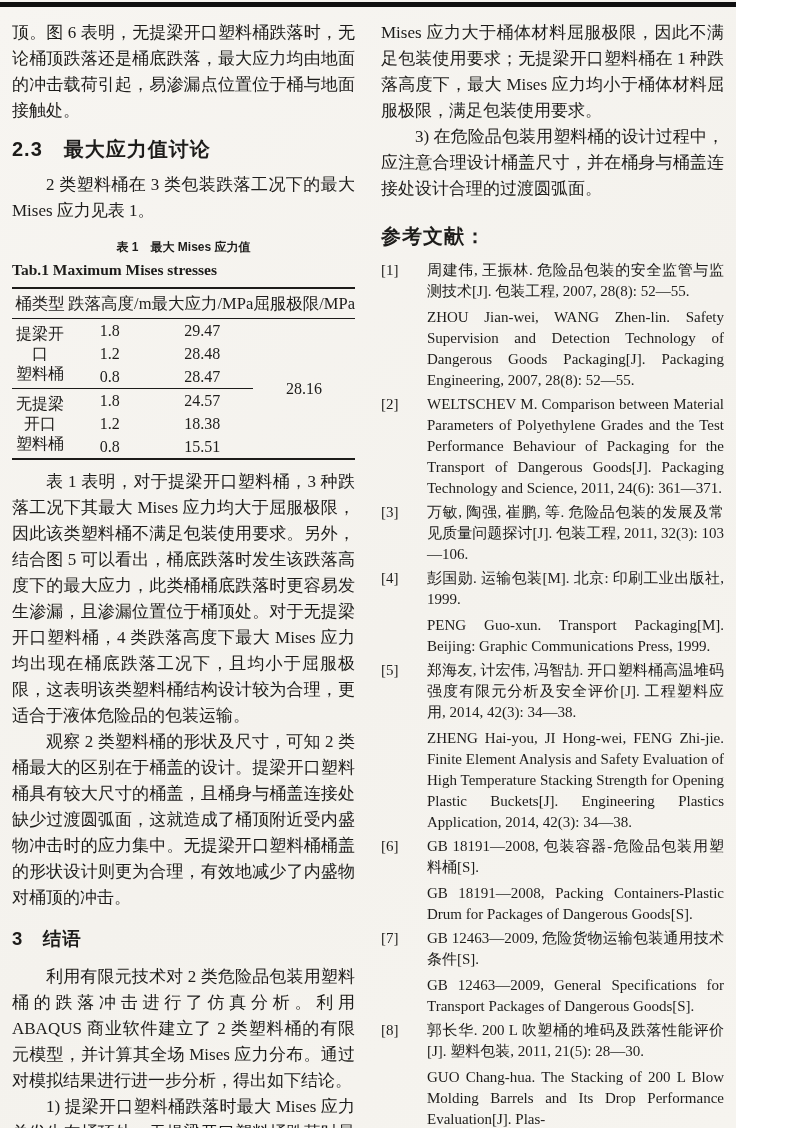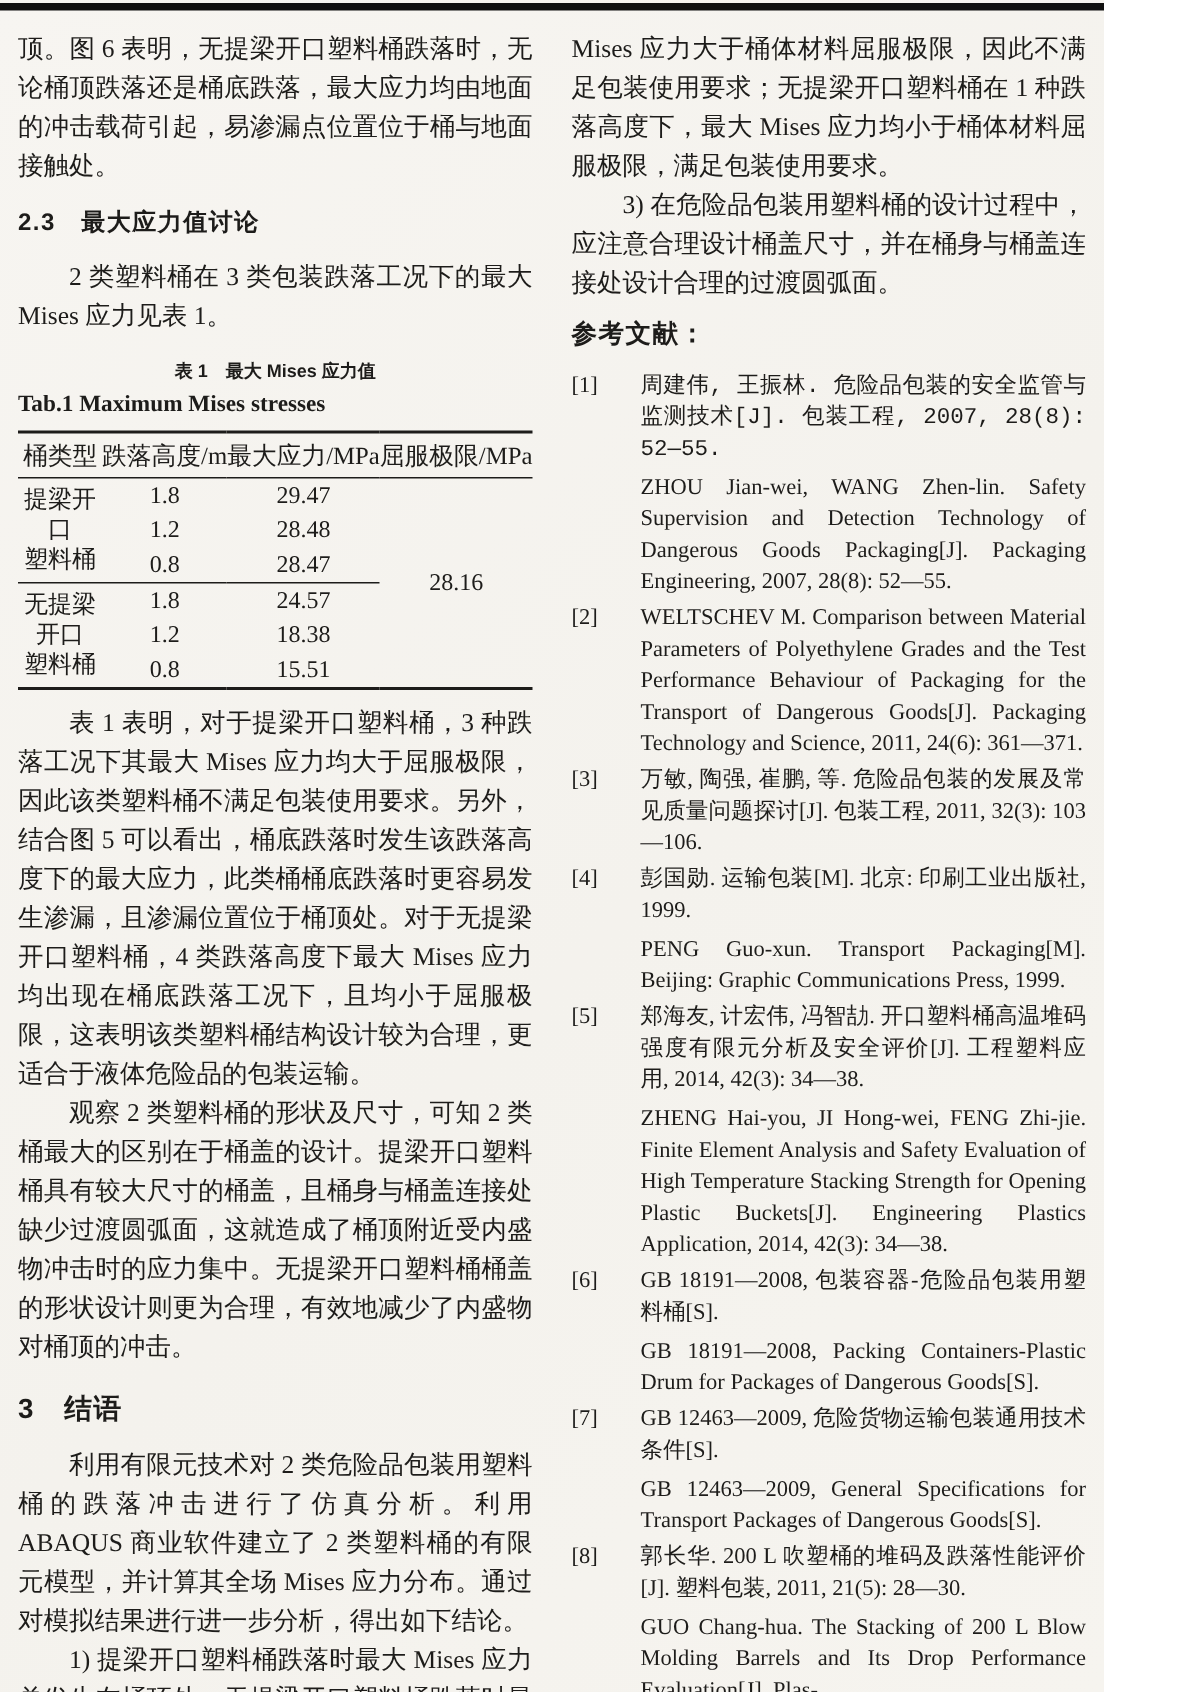--- a/index.html
+++ b/index.html
@@ -31,21 +31,21 @@
     line-height: 26px;
     text-align: justify;
     word-break: break-word;
   }
   p.indent { text-indent: 2em; }
 
   .sec-heading {
     margin: 13px 0 11px 0;
     font-family: "Liberation Sans", "DejaVu Sans", sans-serif;
     font-weight: bold;
-    font-size: 16px;
+    font-size: 20px;
     line-height: 24px;
     letter-spacing: 1px;
   }
   .sec-heading.big { font-size: 18.5px; margin: 16px 0 13px 0; }
 
   .tcap-zh {
     margin: 12px 0 2px 0;
     text-align: center;
     font-family: "Liberation Sans", "DejaVu Sans", sans-serif;
     font-weight: bold;
@@ -79,24 +79,24 @@
     vertical-align: middle;
     padding: 0;
     height: 23px;
     line-height: 23px;
   }
   table.stress td.group { line-height: 20px; }
   table.stress .rule-bottom { border-bottom: 1.2px solid #1d1c1a; }
   .c1 { width: 20%; } .c2 { width: 24%; } .c3 { width: 28%; } .c4 { width: 28%; }
 
   .refs-heading {
-    margin: 9px 0 12px 0;
+    margin: 22px 0 12px 0;
     font-family: "Liberation Sans", "DejaVu Sans", sans-serif;
     font-weight: bold;
-    font-size: 17px;
+    font-size: 20px;
     line-height: 24px;
     letter-spacing: 1px;
   }
   .ref {
     display: flex;
     font-size: 15px;
     line-height: 21px;
     margin-bottom: 3px;
   }
   .ref-num { width: 46px; flex-shrink: 0; }
@@ -184,21 +184,21 @@
     <div class="col">
       <p class="body-text">Mises 应力大于桶体材料屈服极限，因此不满足包装使用要求；无提梁开口塑料桶在 1 种跌落高度下，最大 Mises 应力均小于桶体材料屈服极限，满足包装使用要求。</p>
 
       <p class="body-text indent">3) 在危险品包装用塑料桶的设计过程中，应注意合理设计桶盖尺寸，并在桶身与桶盖连接处设计合理的过渡圆弧面。</p>
 
       <h3 class="refs-heading">参考文献：</h3>
 
       <div class="ref">
         <span class="ref-num">[1]</span>
         <span class="ref-body">
-          <span class="ref-zh" style="display:block;font-family:Liberation Mono, monospace;">周建伟, 王振林. 危险品包装的安全监管与监测技术[J]. 包装工程, 2007, 28(8): 52—55.</span>
+          <span class="ref-zh" style="display:block;">周建伟, 王振林. 危险品包装的安全监管与监测技术[J]. 包装工程, 2007, 28(8): 52—55.</span>
           <span class="ref-en" style="display:block;">ZHOU Jian-wei, WANG Zhen-lin. Safety Supervision and Detection Technology of Dangerous Goods Packaging[J]. Packaging Engineering, 2007, 28(8): 52—55.</span>
         </span>
       </div>
       <div class="ref">
         <span class="ref-num">[2]</span>
         <span class="ref-body">
           <span class="ref-zh" style="display:block;">WELTSCHEV M. Comparison between Material Parameters of Polyethylene Grades and the Test Performance Behaviour of Packaging for the Transport of Dangerous Goods[J]. Packaging Technology and Science, 2011, 24(6): 361—371.</span>
           <span class="ref-en" style="display:block;"></span>
         </span>
       </div>

